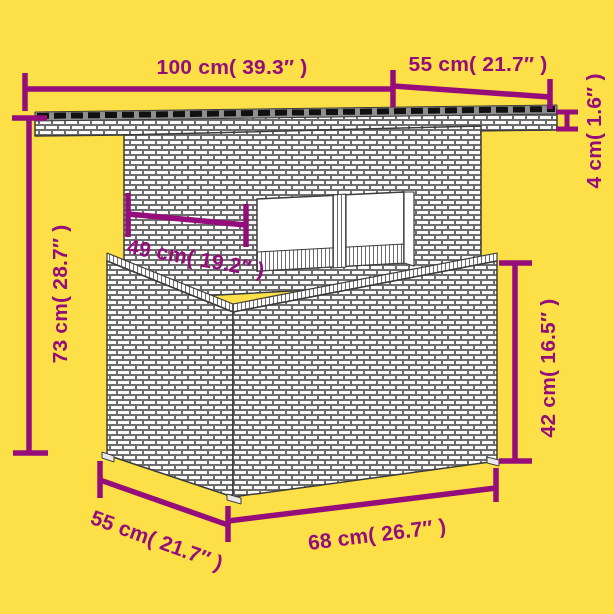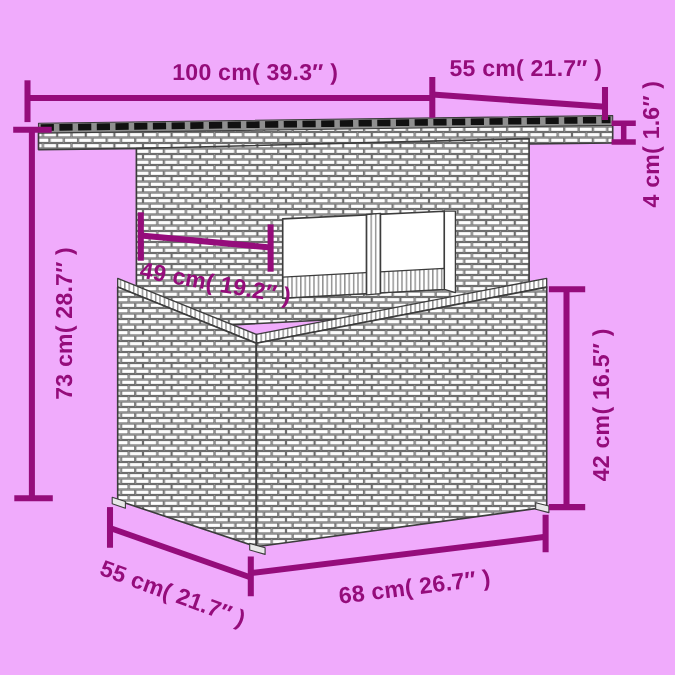--- a/index.html
+++ b/index.html
@@ -1,17 +1,17 @@
 <!DOCTYPE html>
 <html><head>
 <meta charset="utf-8">
 <style>
   html,body{margin:0;padding:0;background:#ffffff;}
   .stage{
-    position:relative;width:614px;height:614px;background:#f0abfc;
+    position:relative;width:614px;height:614px;background:#fde047;
     font-family:"Liberation Sans",sans-serif;overflow:hidden;
   }
   .stage svg{position:absolute;left:0;top:0;}
   .dim-label{
     position:absolute;
     color:#950C7B;
     font-weight:bold;
     font-size:21px;
     line-height:1;
     white-space:nowrap;

